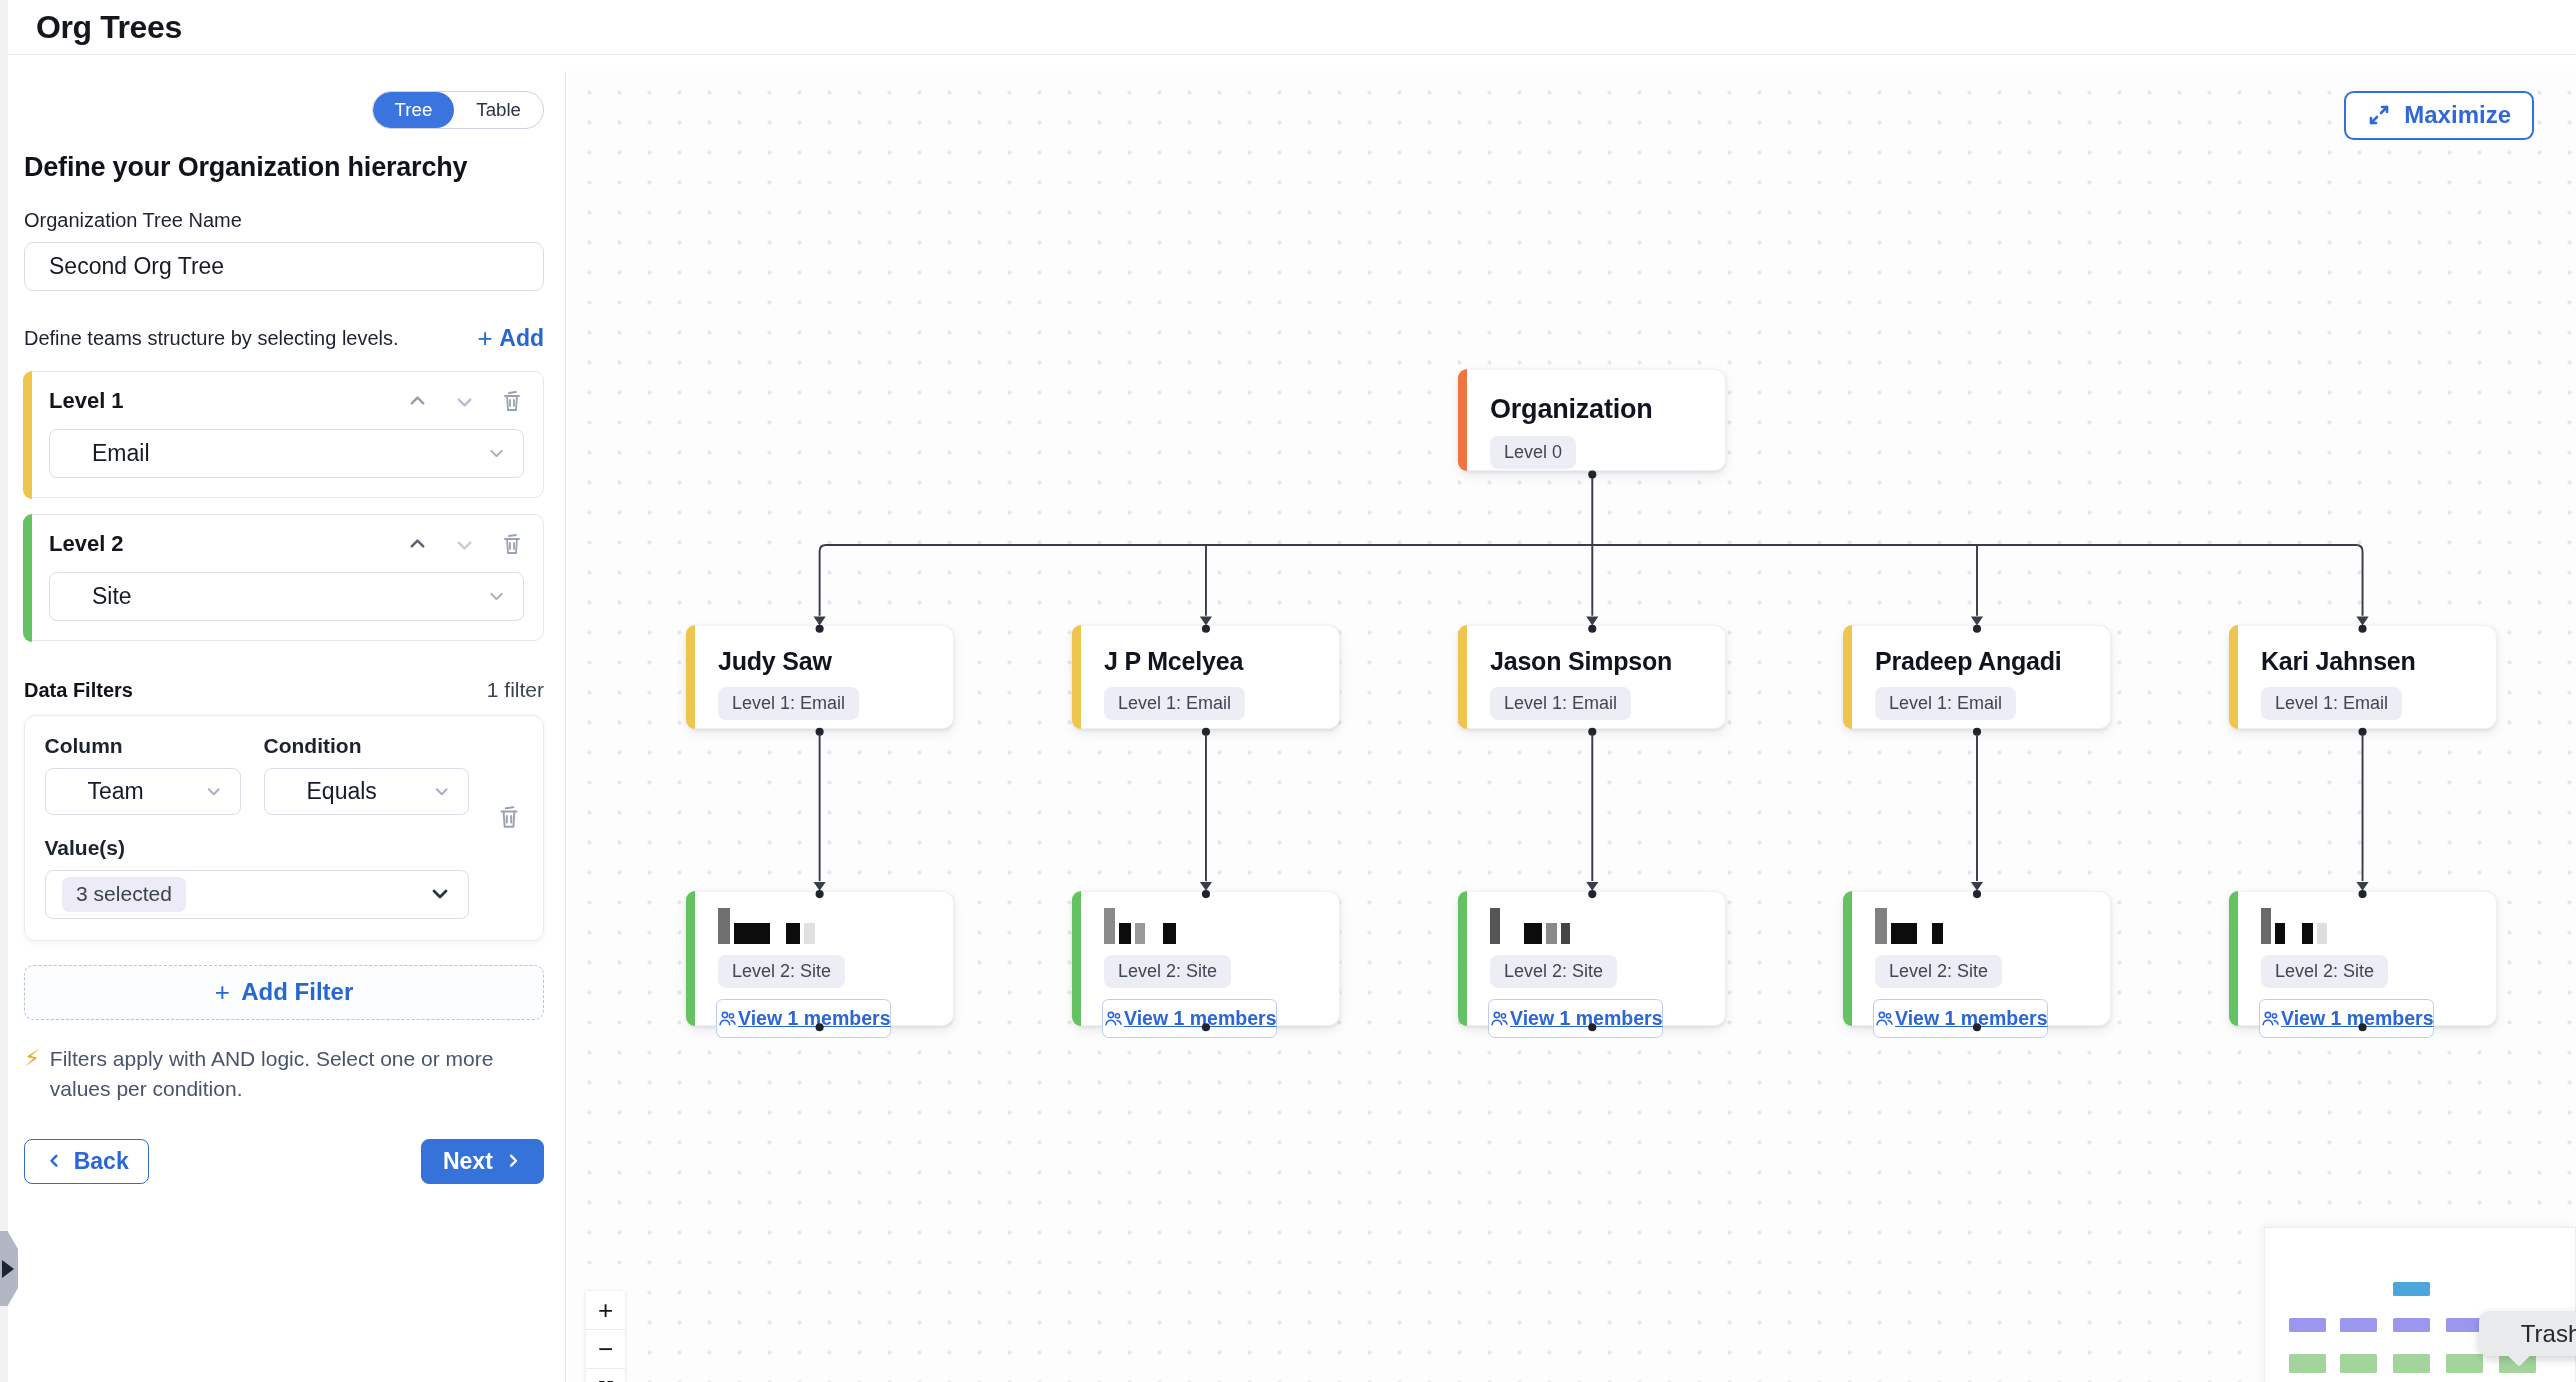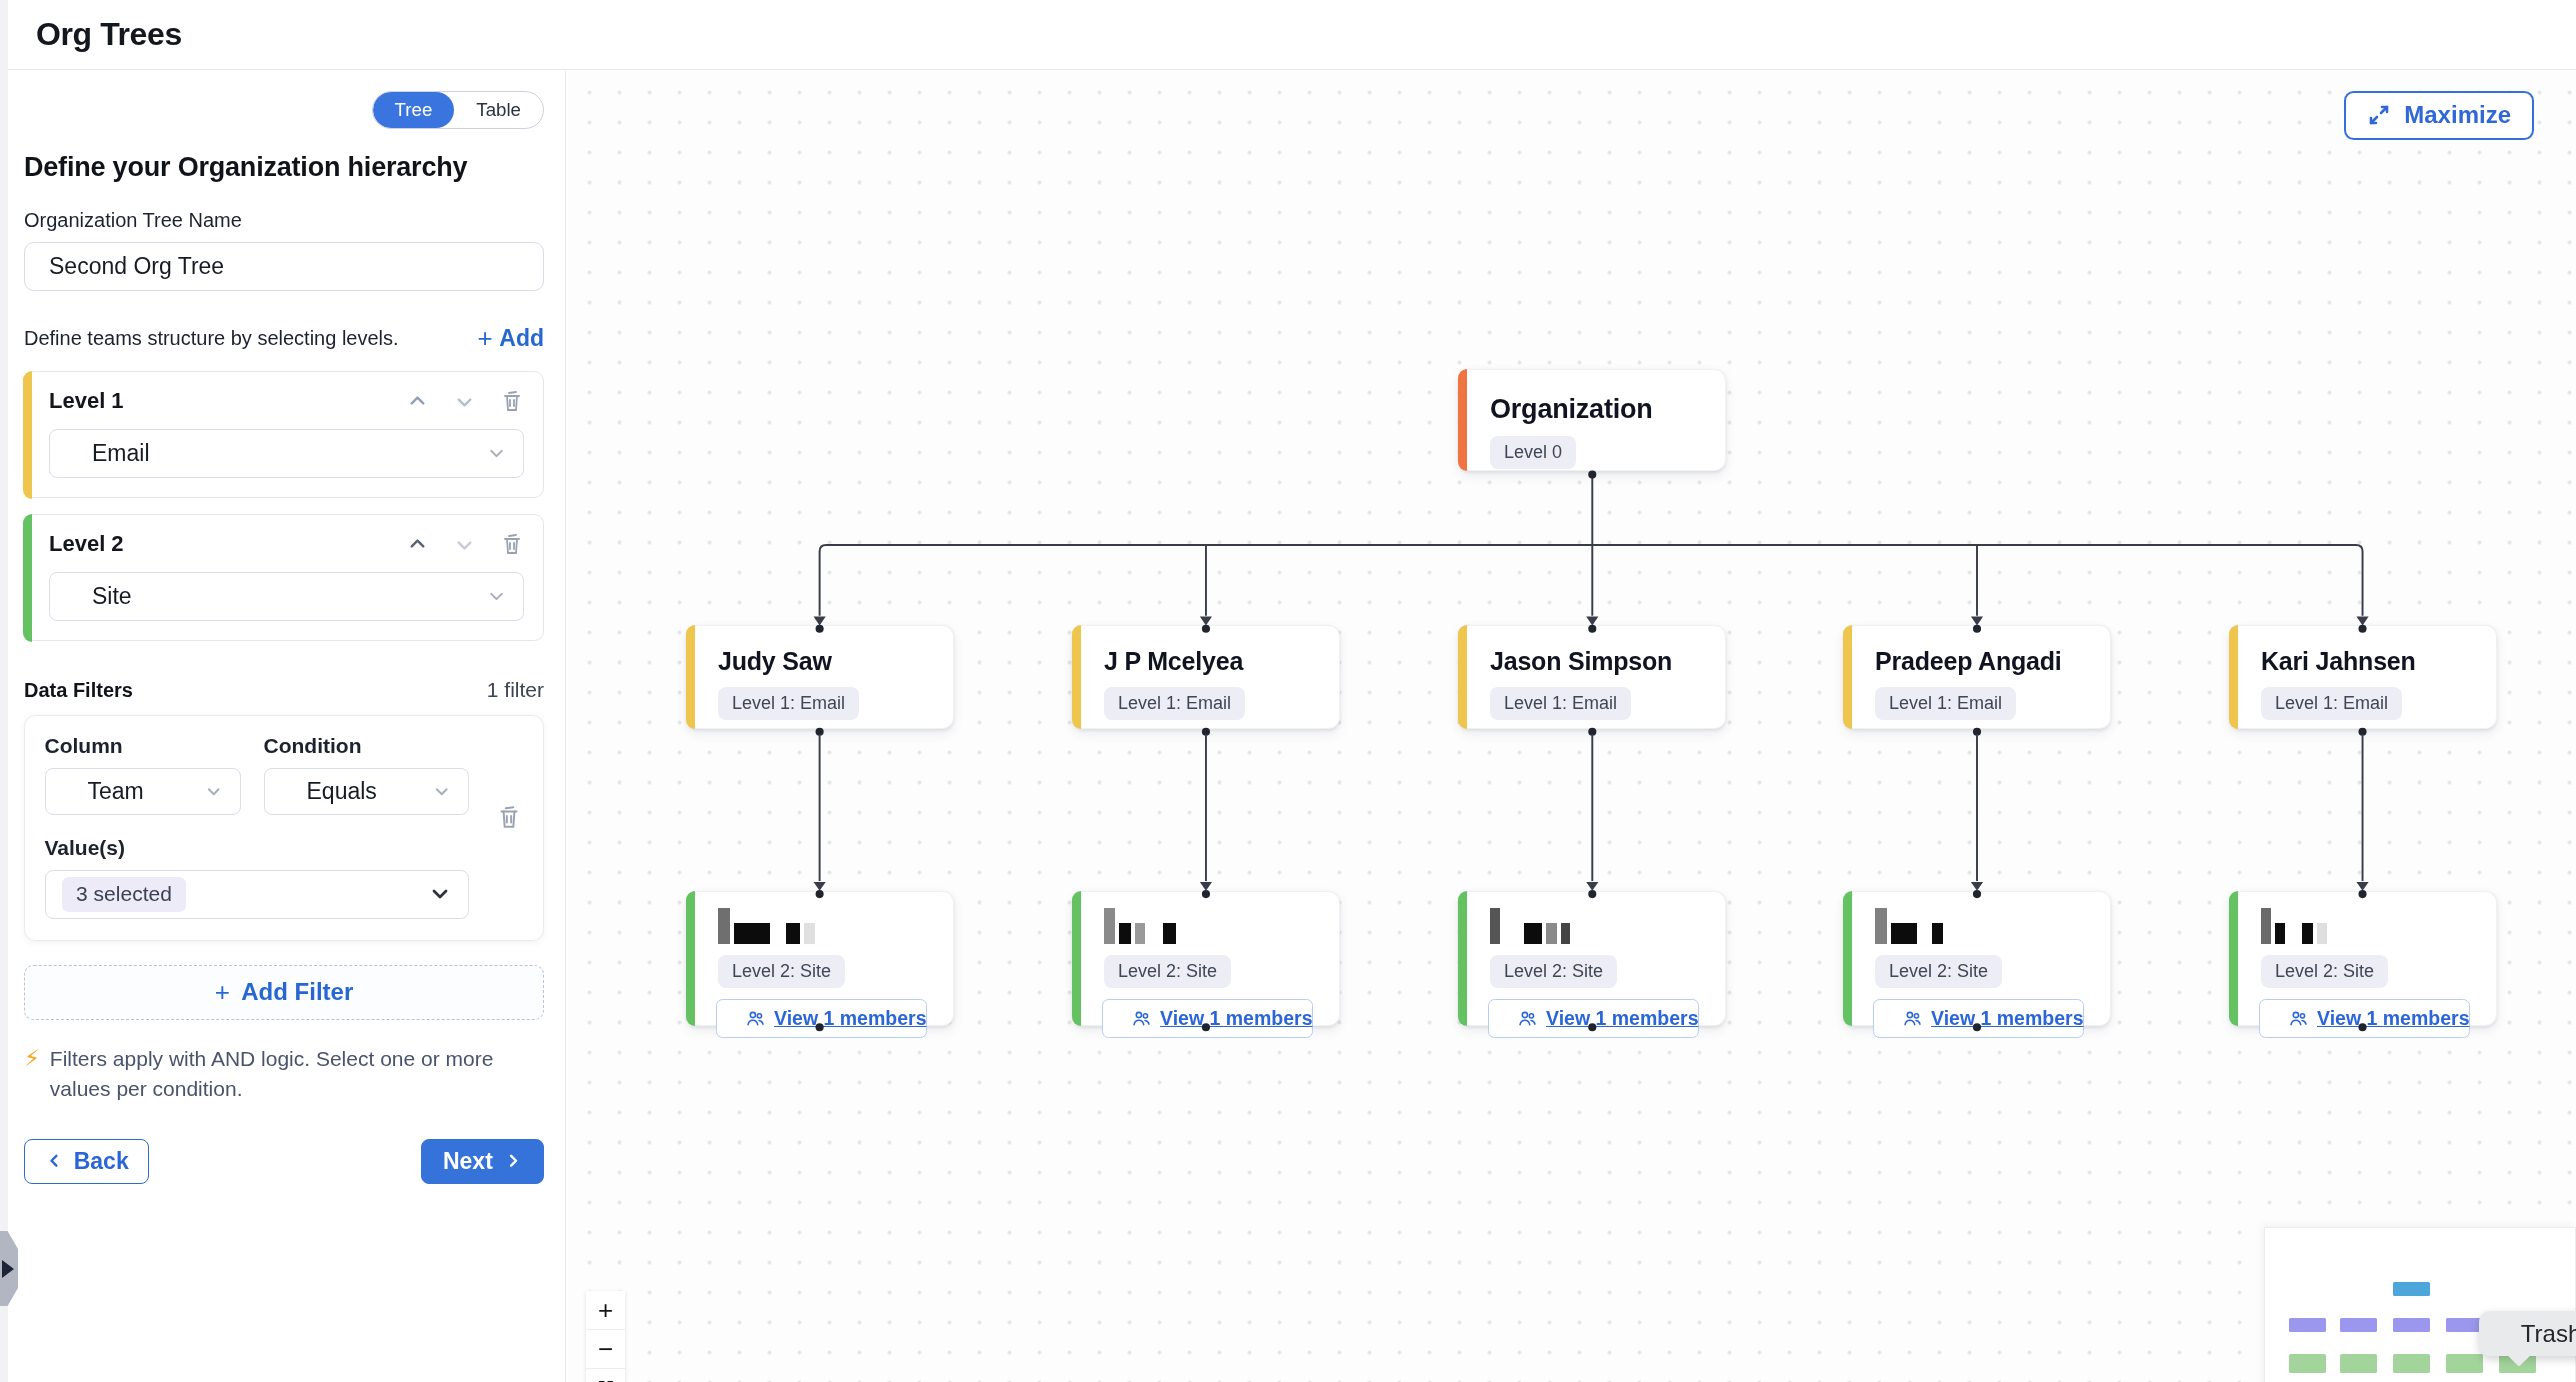--- a/index.html
+++ b/index.html
@@ -4,21 +4,21 @@
 <style>
   * { margin:0; padding:0; box-sizing:border-box; }
   html,body { width:2576px; height:1382px; overflow:hidden;
     font-family:"Liberation Sans","DejaVu Sans",sans-serif; background:#ffffff; color:#171b24; }
   .page { position:relative; width:2576px; height:1382px; }
 
   
   .left-strip { position:absolute; left:0; top:0; width:8px; height:100%; background:#f2f2f5; z-index:5; }
 
   
-  .app-header { position:absolute; left:0; top:0; right:0; height:70px; background:#ffffff;
+  .app-header { position:absolute; left:0; top:0; right:0; height:55px; background:#ffffff;
     border-bottom:1.6px solid #e7e8ec; display:flex; align-items:center; padding-left:36px; z-index:4; }
   .app-header h1 { font-size:32px; font-weight:700; color:#14171e; letter-spacing:-0.4px; }
 
   
   .sidebar { position:absolute; left:8px; top:71px; width:558px; bottom:0; background:#fff;
     border-right:1.6px solid #e7e8ec; padding:19.5px 21px 0 16px; z-index:3; }
 
   .toggle-row { display:flex; justify-content:flex-end; }
   .toggle { display:flex; align-items:center; border:1.6px solid #ccd2de; border-radius:811px; background:#fff; overflow:hidden; }
   .seg { padding:7.3px 22px; font-size:18.7px; font-weight:400; color:#2b3240; cursor:pointer; }
@@ -94,22 +94,22 @@
   .org-node { position:absolute; background:#fff; border:0.8px solid #f0f1f4; border-radius:11.4px;
     box-shadow:0 1.6px 3.2px rgba(20,24,40,.08), 0 4.9px 11.4px rgba(20,24,40,.07); }
   .org-node::before { content:""; position:absolute; left:-0.8px; top:-0.8px; bottom:-0.8px; width:9px;
     border-radius:11.4px 0 0 11.4px; background:var(--accent); }
   .node-title { font-size:25px; font-weight:700; color:#101420; padding:21px 16px 0 31px; letter-spacing:-0.2px; }
   .node-root .node-title { padding-top:24px; font-size:27px; }
   .badge { display:inline-block; margin:11.4px 0 0 31px; background:#ededf6; color:#3f4654; font-size:18px;
     border-radius:8px; padding:5.7px 14px; }
   .redacted { display:flex; align-items:flex-end; gap:4px; height:36px; margin:16px 16px 0 31px; }
   .redacted span { display:inline-block; }
-  .view-btn { display:flex; align-items:center; justify-content:center; gap:8px; margin:11.4px 23px 0 29px;
-    height:39px; border:1.6px solid #b9cdf2; border-radius:6.5px; background:#fff; cursor:pointer; font-family:inherit;padding-left:28px; }
+  .view-btn { display:flex; align-items:center; justify-content:center; margin:11.4px 23px 0 29px;
+    height:39px; border:1.6px solid #b9cdf2; border-radius:6.5px; background:#fff; cursor:pointer; font-family:inherit; }
   .view-btn .vb-text { font-size:19.5px; font-weight:700; color:#2b66d9; text-decoration:underline; }
 
   #edges { position:absolute; left:0; top:0; pointer-events:none; z-index:4; }
 
   .zoom-panel { position:absolute; left:18px; top:1220px; width:39px; background:#fff;
     box-shadow:0 0.8px 4px rgba(0,0,0,.12); z-index:6; }
   .zoom-btn { width:39px; height:39px; background:#fff; border:none; border-bottom:0.8px solid #ececec;
     font-size:26px; color:#141414; display:flex; align-items:center; justify-content:center; cursor:pointer; font-family:inherit; }
 
   .minimap { position:absolute; right:0; top:1156px; width:312px; height:211px; background:#fff;

